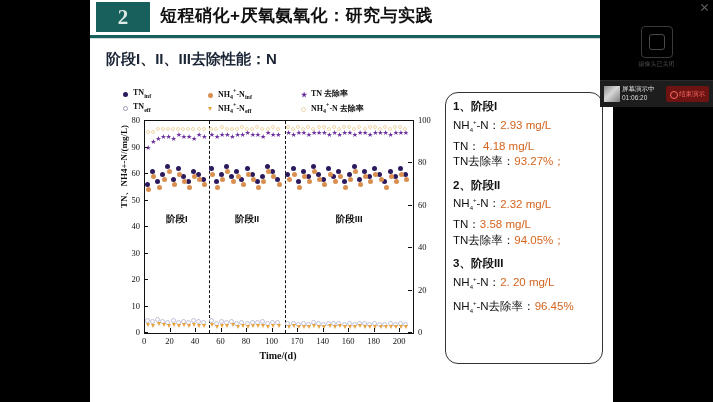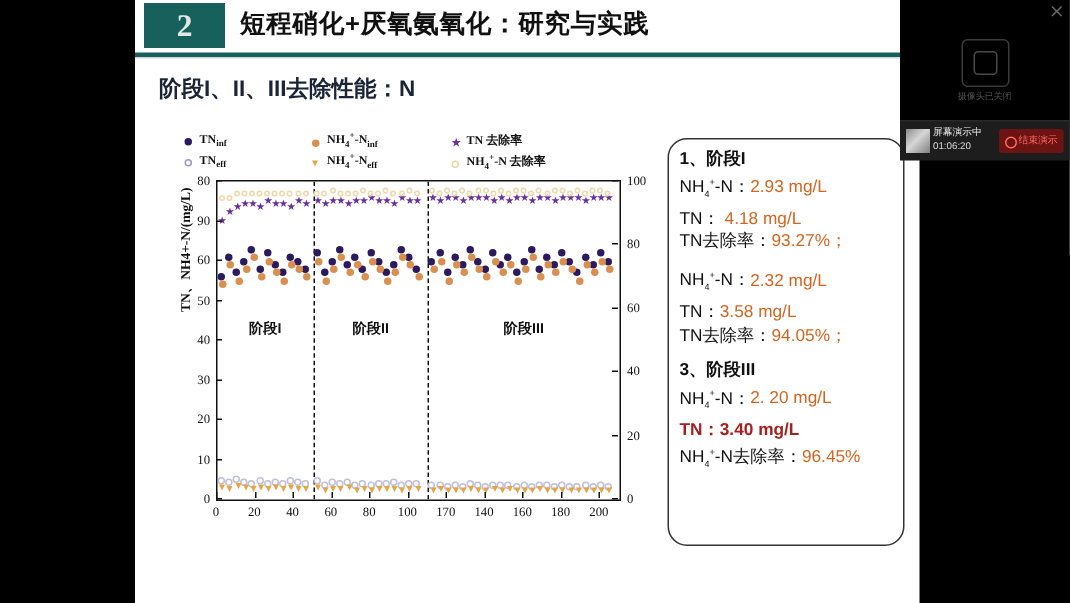--- a/index.html
+++ b/index.html
@@ -484,35 +484,36 @@
           <div class="xtick" style="left: 239.19px; top: 248px;">160</div>
           <div class="xtick-mark" style="left: 250.19px; top: 240px;"></div>
           <div class="xtick" style="left: 264.714px; top: 248px;">180</div>
           <div class="xtick-mark" style="left: 275.714px; top: 240px;"></div>
           <div class="xtick" style="left: 290.238px; top: 248px;">200</div>
           <div class="xtick-mark" style="left: 301.238px; top: 240px;"></div>
         </div>
 
       <div class="ylabel">TN、NH4+-N/(mg/L)</div>
       <div class="y2label">去除率(%)</div>
+      <div class="xlabel">Time/(d)</div>
     </div>
 
     <div id="notes">
         <div class="n-head">1、阶段I</div>
         <div class="n-line"><span class="k">NH<sub>4</sub><sup>+</sup>-N：</span>2.93 mg/L</div>
         <div class="n-line"><span class="k">TN：</span> 4.18 mg/L</div>
         <div class="n-line"><span class="k">TN去除率：</span>93.27%；</div>
         <div class="n-gap"></div>
+        <div class="n-head">2、阶段II</div>
         <div class="n-line"><span class="k">NH<sub>4</sub><sup>+</sup>-N：</span>2.32 mg/L</div>
         <div class="n-line"><span class="k">TN：</span>3.58 mg/L</div>
         <div class="n-line"><span class="k">TN去除率：</span>94.05%；</div>
         <div class="n-gap"></div>
         <div class="n-head">3、阶段III</div>
         <div class="n-line"><span class="k">NH<sub>4</sub><sup>+</sup>-N：</span>2. 20 mg/L</div>
-        <div class="n-line bold"><span class="k" style="color:inherit">TN：</span>3.40 mg/L</div>
         <div class="n-line"><span class="k">NH<sub>4</sub><sup>+</sup>-N去除率：</span>96.45%</div>
       </div>
 
     <div class="wm2"></div>
   </div>
 
   <div id="video">
     <div class="vclose"></div>
     <div class="vcam"></div>
     <div class="vcam-lbl">摄像头已关闭</div>

